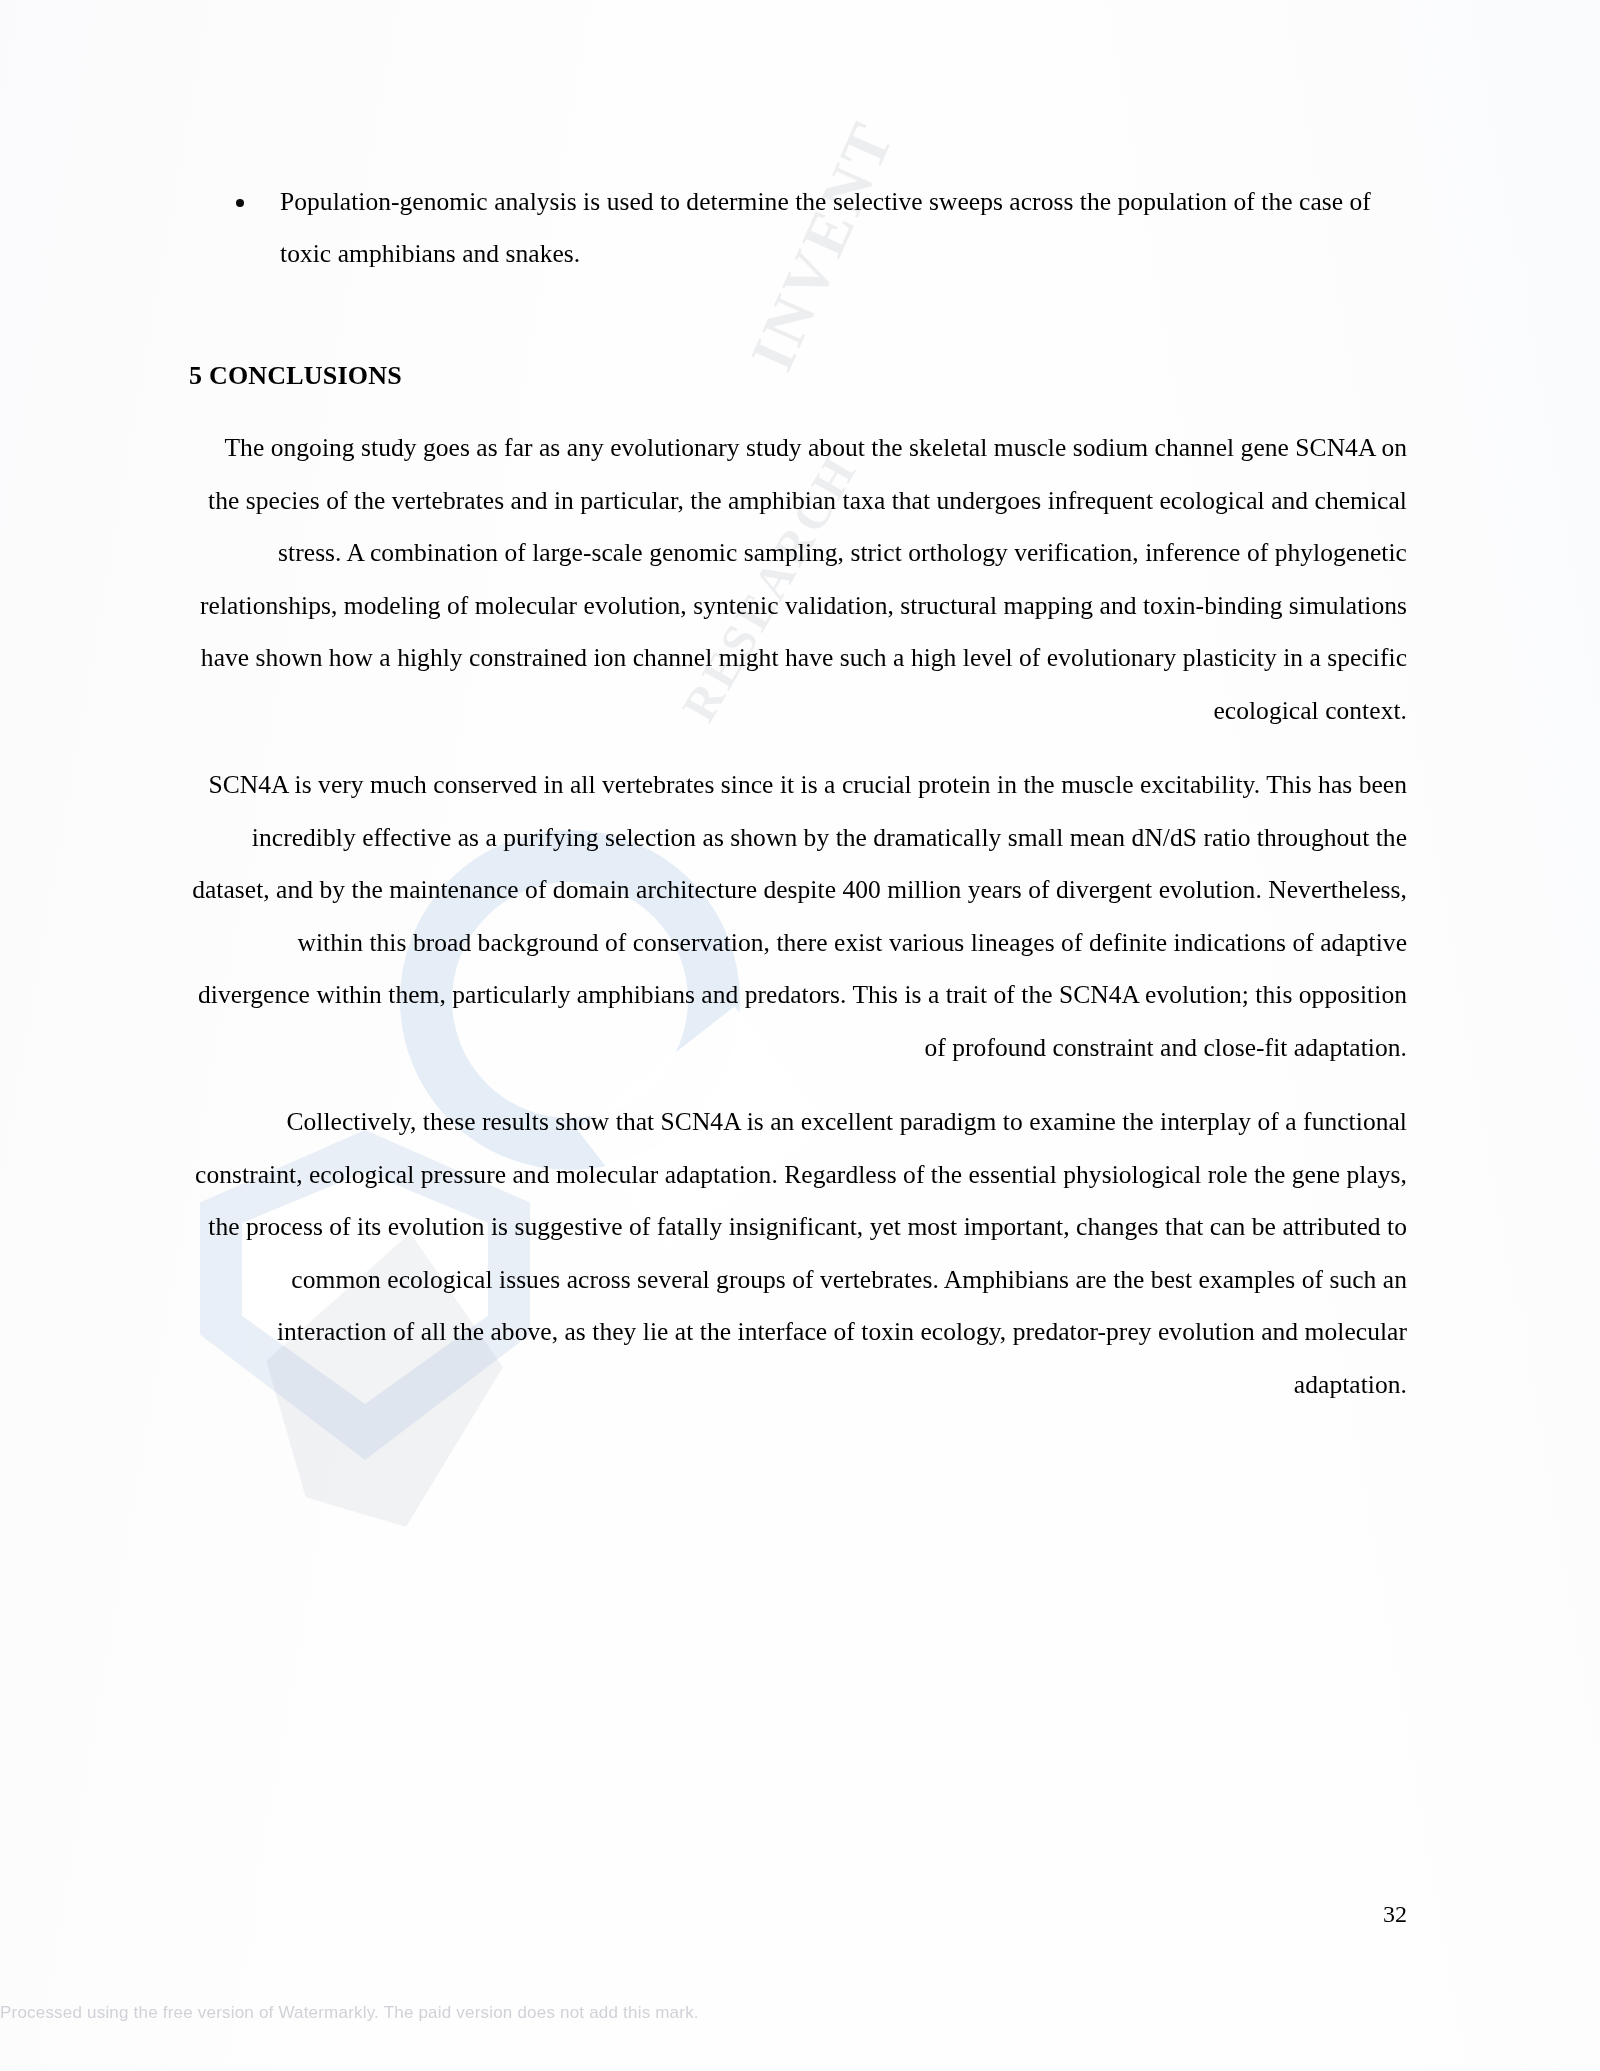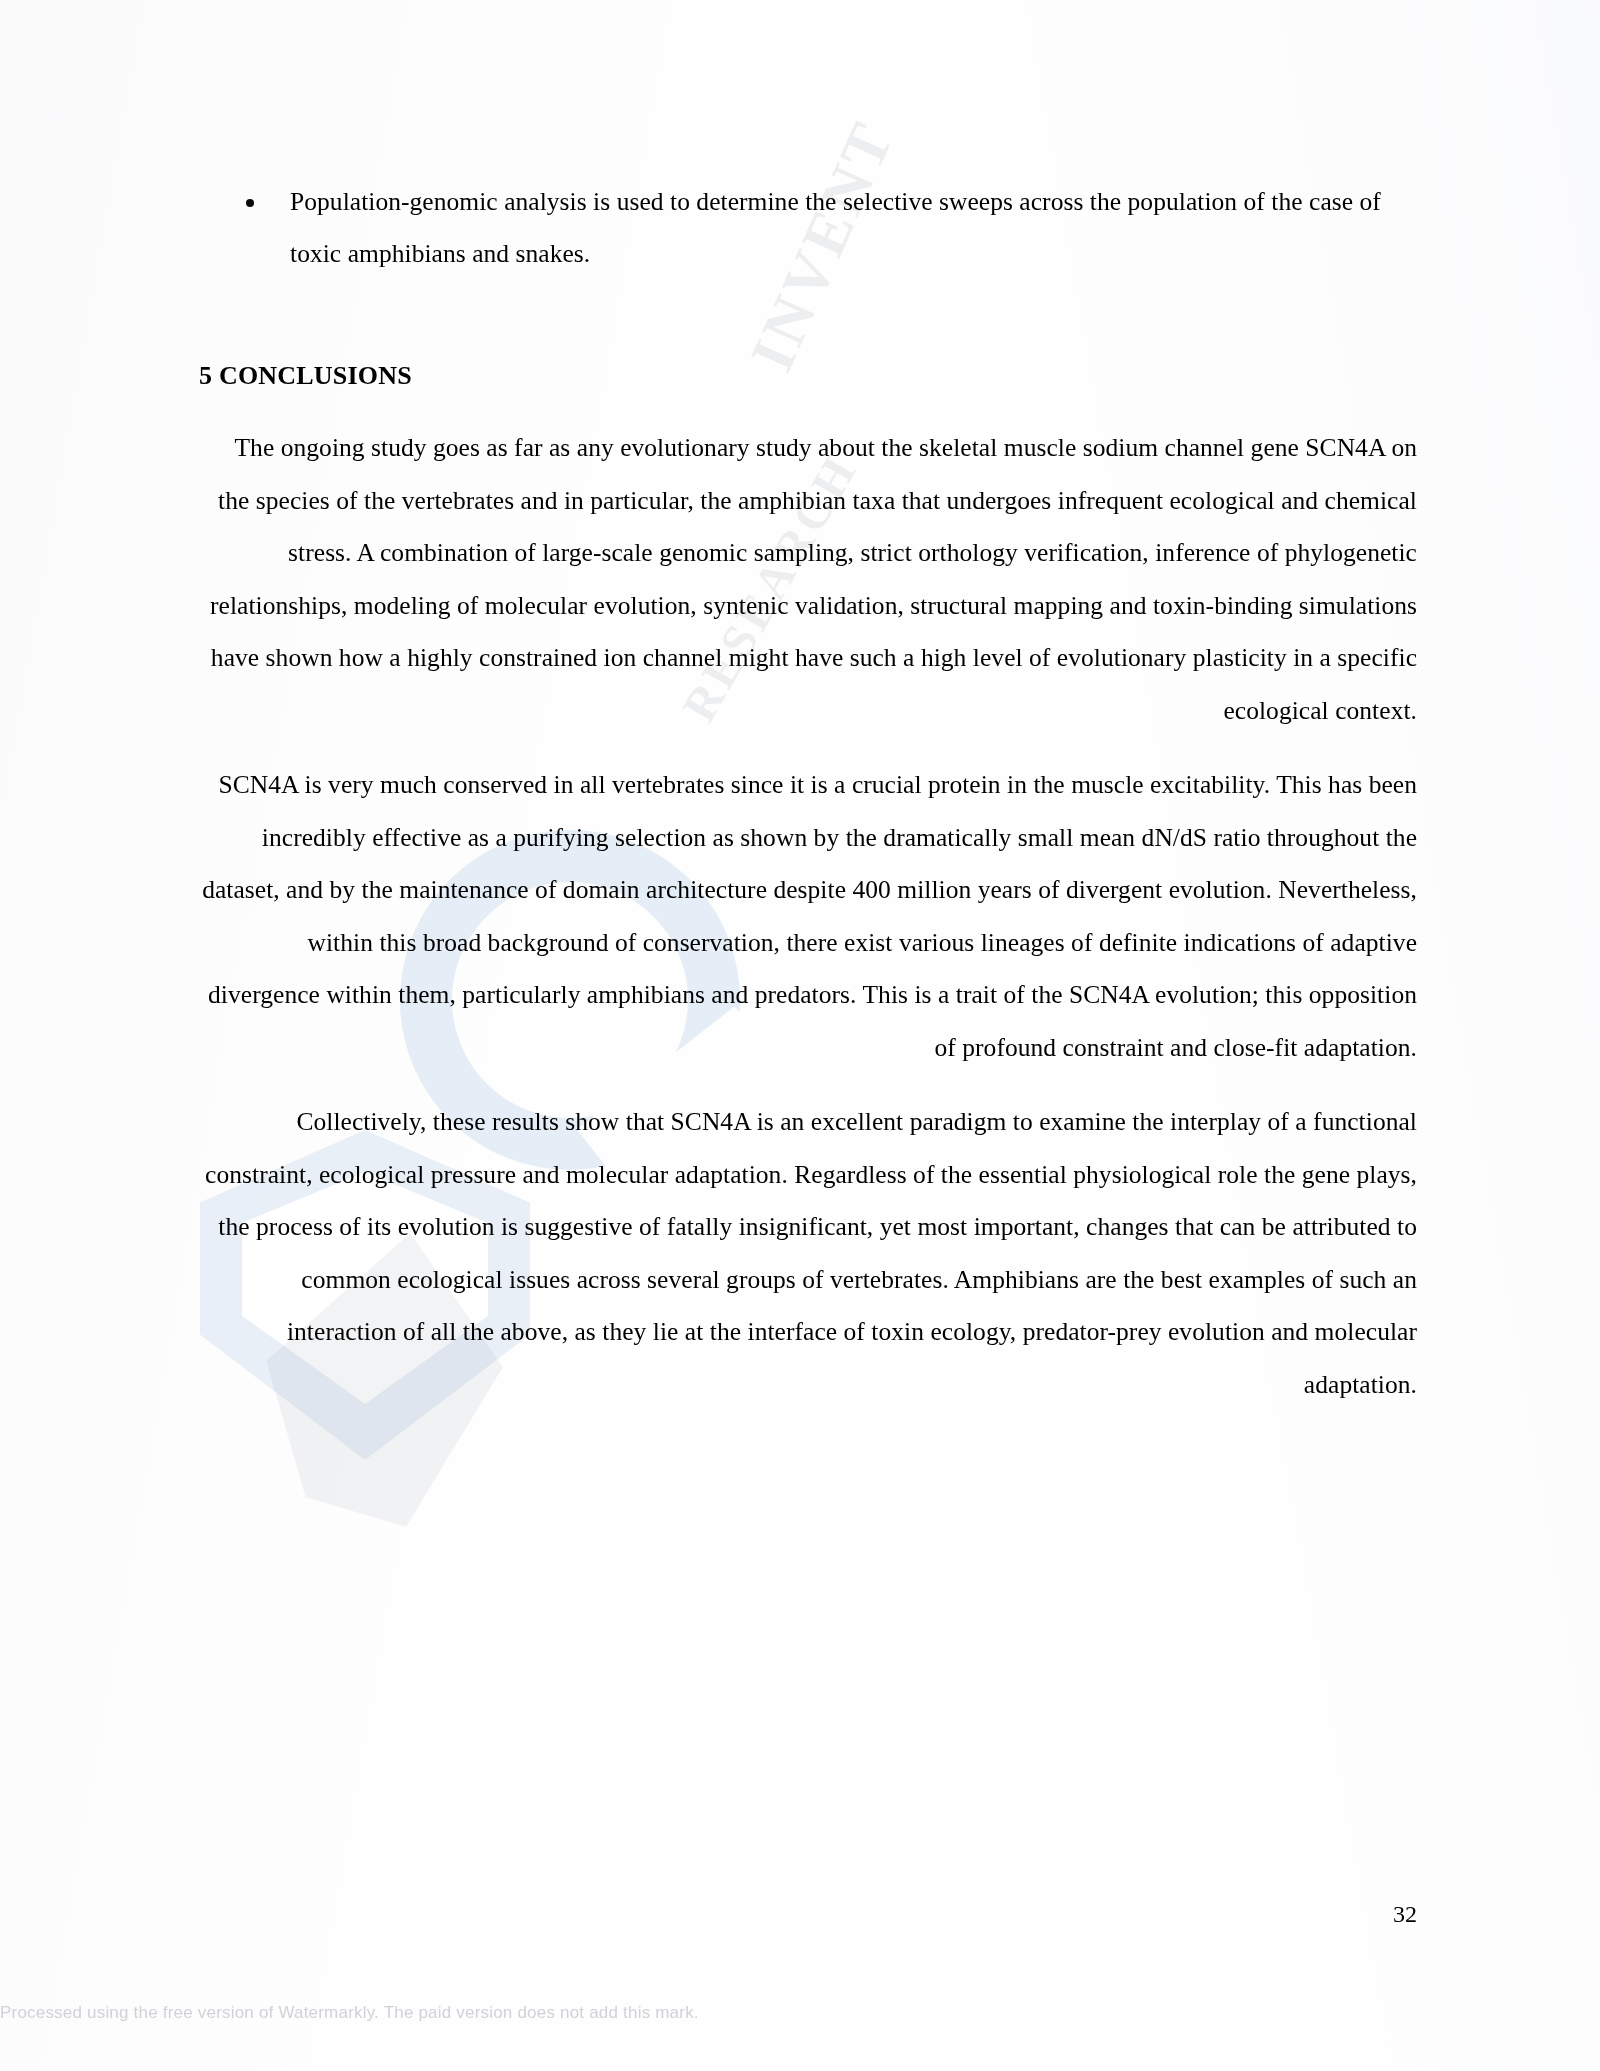--- a/index.html
+++ b/index.html
@@ -107,21 +107,21 @@
     left: 250px; top: 1230px;
     width: 260px; height: 290px;
     background: rgba(178,184,196,0.17);
     clip-path: polygon(52% 0%, 96% 40%, 70% 100%, 30% 96%, 6% 52%);
     transform: rotate(10deg);
   }
 
   
   .content {
     position: absolute;
-    left: 199px;
+    left: 189px;
     top: 0;
     width: 1218px;
     z-index: 3;
   }
 
   ul.bullets {
     list-style: none;
     margin: 0;
     padding: 0;
     margin-top: 176px;

